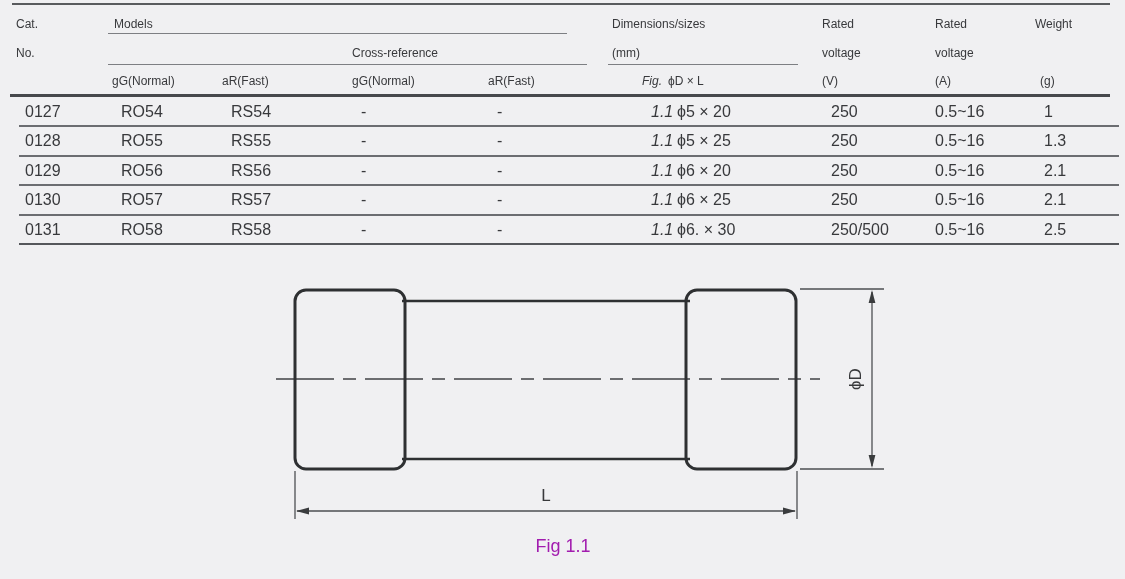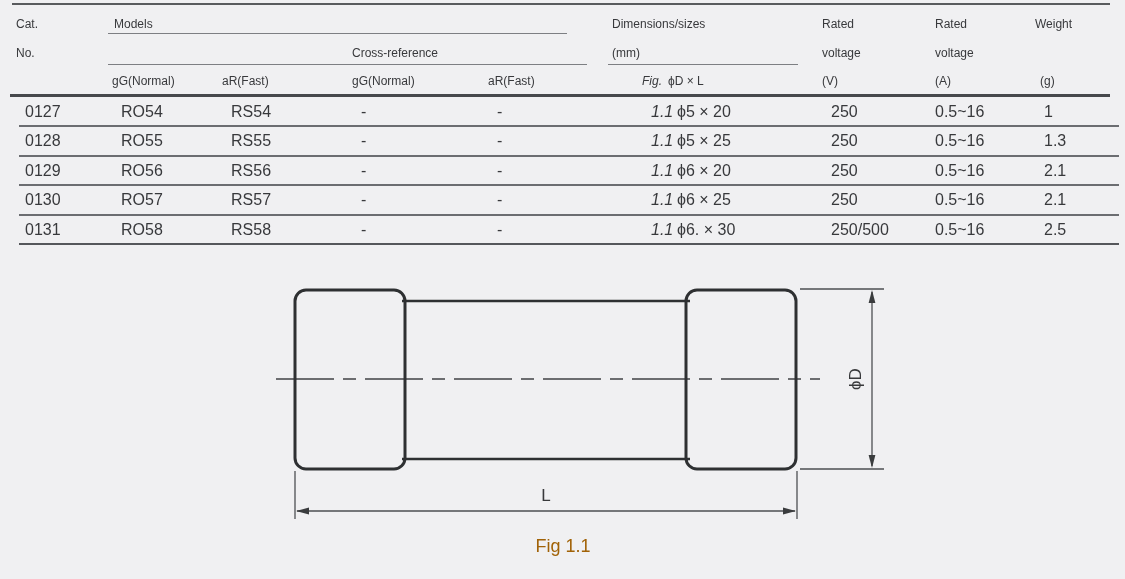--- a/index.html
+++ b/index.html
@@ -23,21 +23,21 @@
   .row{position:absolute;left:0;width:1100px;height:29.5px;line-height:27px;
        font-size:16px;box-sizing:border-box;border-bottom:2px solid #6b6d71;white-space:nowrap;margin-left:9px;}
   .r0{top:97.5px;} .r1{top:127px;} .r2{top:156.5px;} .r3{top:186px;} .r4{top:215.5px;border-bottom:2px solid #55575b;}
   .cell{position:absolute;top:0;}
   .c0{left:6px;} .c1{left:102px;} .c2{left:212px;} .c3{left:342px;} .c4{left:478px;}
   .c5{left:632px;font-style:italic;} .c6{left:658px;} .c7{left:812px;} .c8{left:916px;} .c9{left:1025px;}
   .c8h{left:925px;} .c9h{left:1030px;}
   
   .fig-svg{position:absolute;left:250px;top:272px;}
   .fig-caption{position:absolute;left:448px;top:536px;width:230px;text-align:center;
-               font-size:18px;color:#a16207;}
+               font-size:18px;color:#a21caf;}
   svg text{font-family:"Liberation Sans", sans-serif;font-size:17px;fill:#38393b;}
 </style>
 </head>
 <body>
 
 <div class="tbl">
   <div class="hline topline"></div>
 
   <div class="htxt hr1 c0">Cat.</div>
   <div class="htxt hr1" style="left:104px">Models</div>

